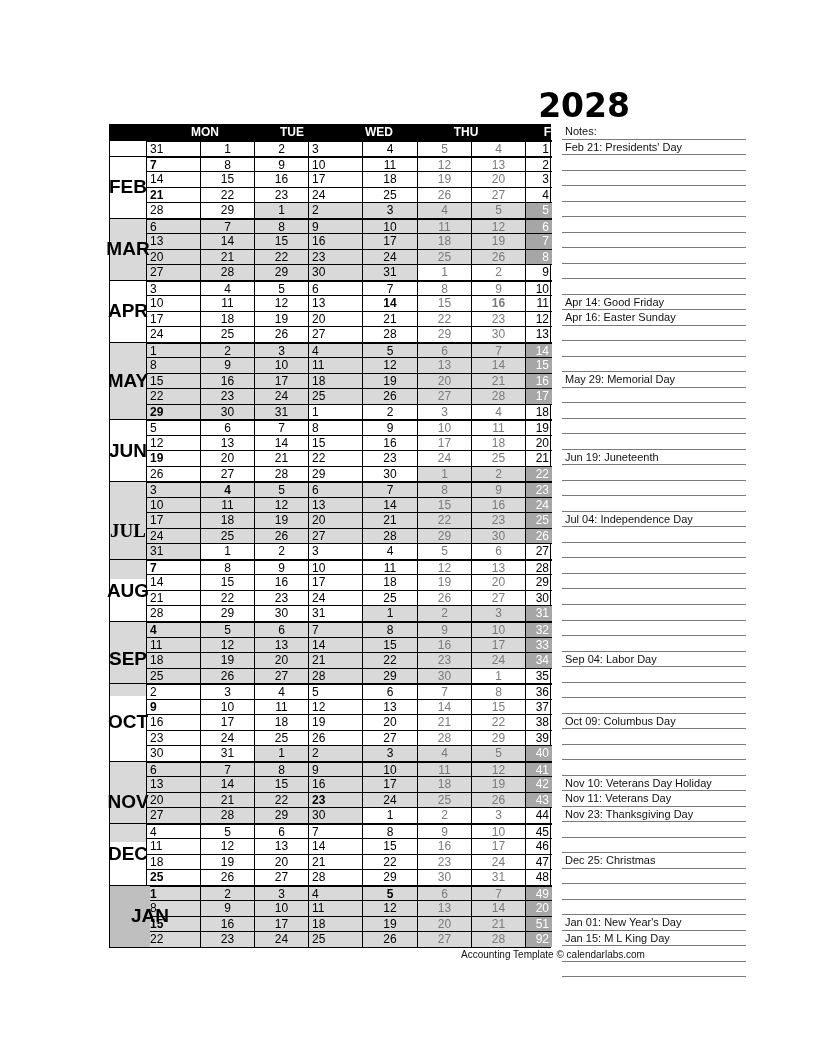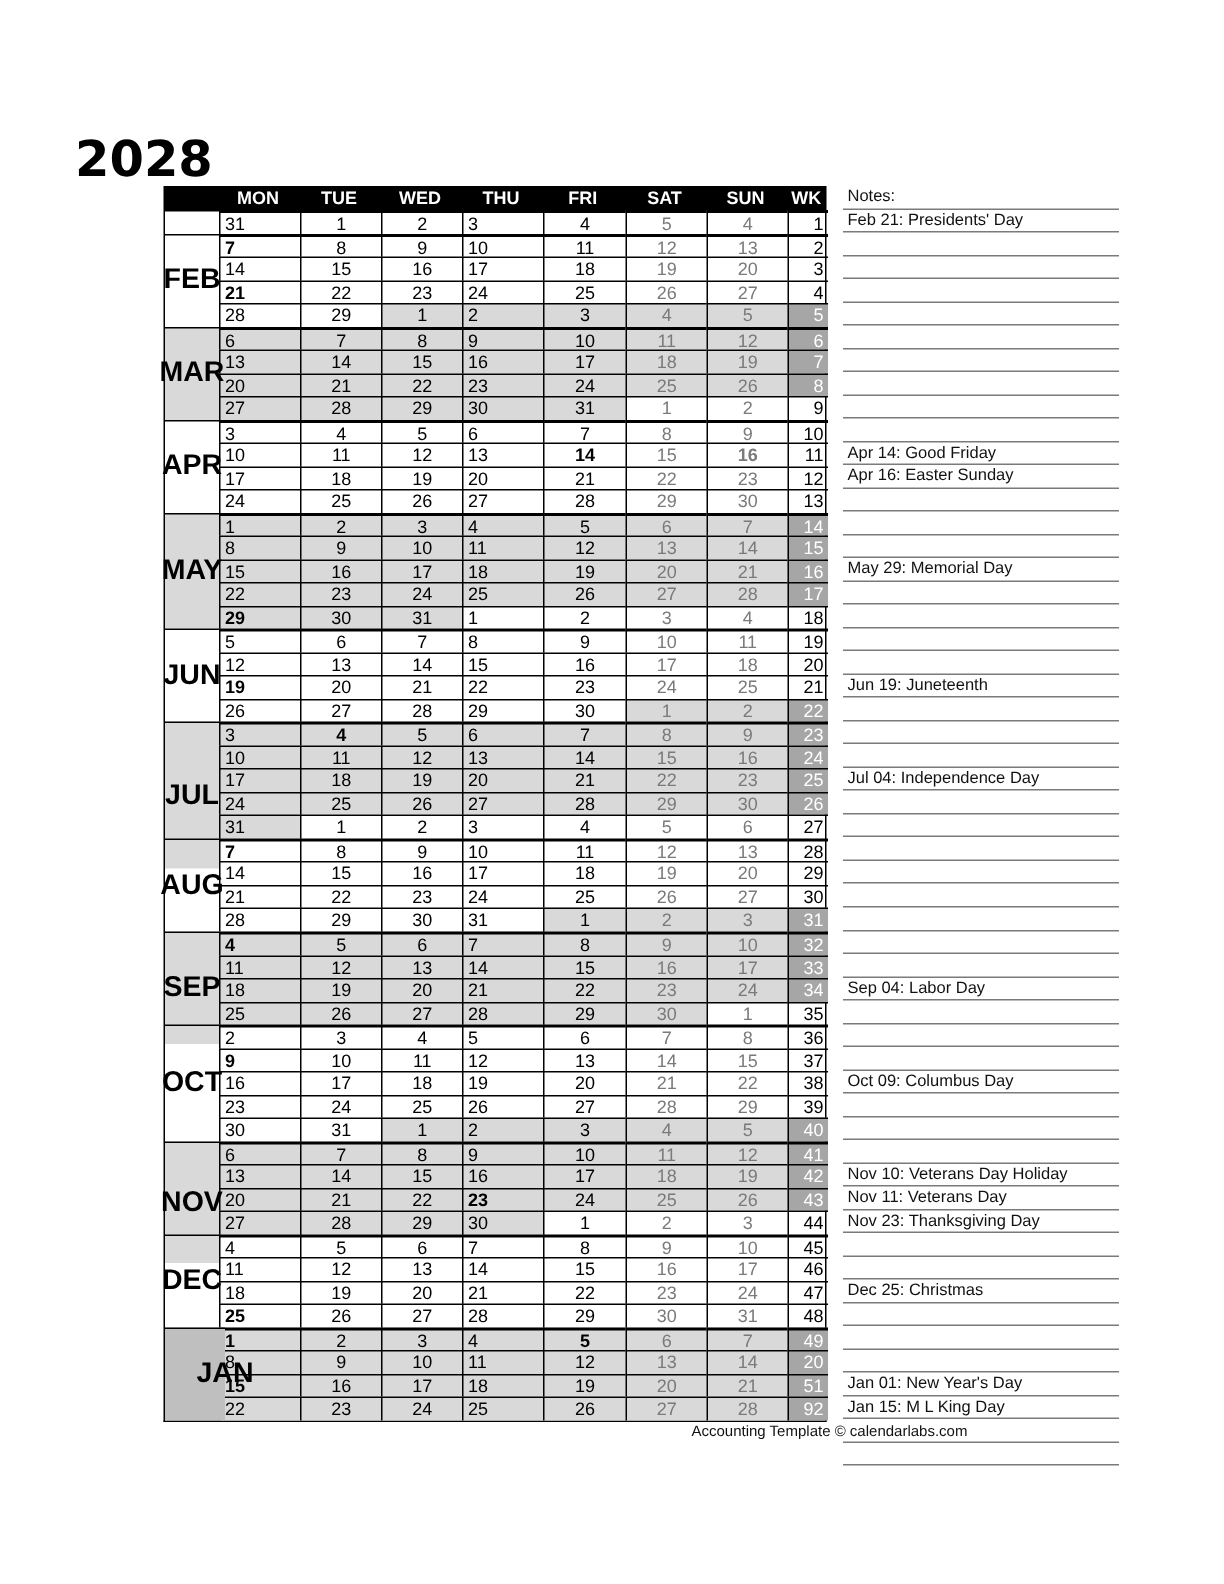--- a/index.html
+++ b/index.html
@@ -1,20 +1,20 @@
 <!DOCTYPE html>
 <html><head>
 <meta charset="utf-8">
 <style>
   html,body{margin:0;padding:0;background:#fff;}
   body{width:816px;height:1056px;position:relative;font-family:"Liberation Sans",sans-serif;color:#000;overflow:hidden;}
-  .year{position:absolute;left:110px;width:520px;top:88px;text-align:left;font-family:"DejaVu Sans",sans-serif;font-weight:bold;font-size:33px;line-height:36px;padding-left:0;}
+  .year{position:absolute;left:110px;width:520px;top:88px;text-align:right;font-family:"DejaVu Sans",sans-serif;font-weight:bold;font-size:33px;line-height:36px;padding-left:0;}
   .year span{display:inline-block;margin-left:-60px;}
   .cal{position:absolute;left:109px;top:124px;width:442px;}
-  .hdr{height:16px;background:#000;color:#fff;display:grid;grid-template-columns:36px 54px 54px 54px 54px 55px 54px 54px 27px;font-weight:bold;font-size:12px;line-height:16px;text-align:center;}
+  .hdr{height:16px;background:#000;color:#fff;display:grid;grid-template-columns:36px 54px 54px 54px 54px 55px 54px 54px 27px;font-weight:bold;font-size:12px;line-height:16px;text-align:center;gap:33px;}
   .grid{position:relative;border:1.5px solid #000;border-top:none;box-sizing:border-box;}
   .row{display:grid;grid-template-columns:36px 54px 54px 54px 54px 55px 54px 54px 27px;height:15.52px;line-height:15px;font-size:12px;position:relative;}
   .c{border-left:1px solid #000;border-top:1px solid #000;box-sizing:border-box;padding-left:3px;white-space:nowrap;overflow:hidden;}
   .c.ctr{text-align:center;padding-left:0;}
   .c.wk{text-align:right;padding-right:3px;padding-left:0;}
   .c.w{color:#7a7a7a;}
   .c.b{font-weight:bold;}
   .c.s{background:#d9d9d9;}
   .c.wks{background:#a6a6a6;color:#fff;}
   .lbl{position:absolute;left:0;width:36px;box-sizing:border-box;border-top:1.5px solid #000;font-weight:bold;font-size:19px;display:flex;align-items:center;justify-content:center;}
@@ -340,21 +340,21 @@
         <div class="c" style="border-top: none; border-left: none;"></div>
         <div class="c s">31</div>
         <div class="c ctr">1</div>
         <div class="c ctr">2</div>
         <div class="c">3</div>
         <div class="c ctr">4</div>
         <div class="c w ctr">5</div>
         <div class="c w ctr">6</div>
         <div class="c wk">27</div>
       </div>
-      <div class="lbl s" style="top: 341.44px; height: 98px;">JUL</div>
+      <div class="lbl s" style="top: 341.44px; height: 98px; font-family: Liberation Serif, serif;">JUL</div>
       <div class="row">
         <div class="c" style="border-top: none; border-left: none;"></div>
         <div class="c b thick">7</div>
         <div class="c thick ctr">8</div>
         <div class="c thick ctr">9</div>
         <div class="c thick">10</div>
         <div class="c thick ctr">11</div>
         <div class="c w thick ctr">12</div>
         <div class="c w thick ctr">13</div>
         <div class="c wk thick">28</div>

